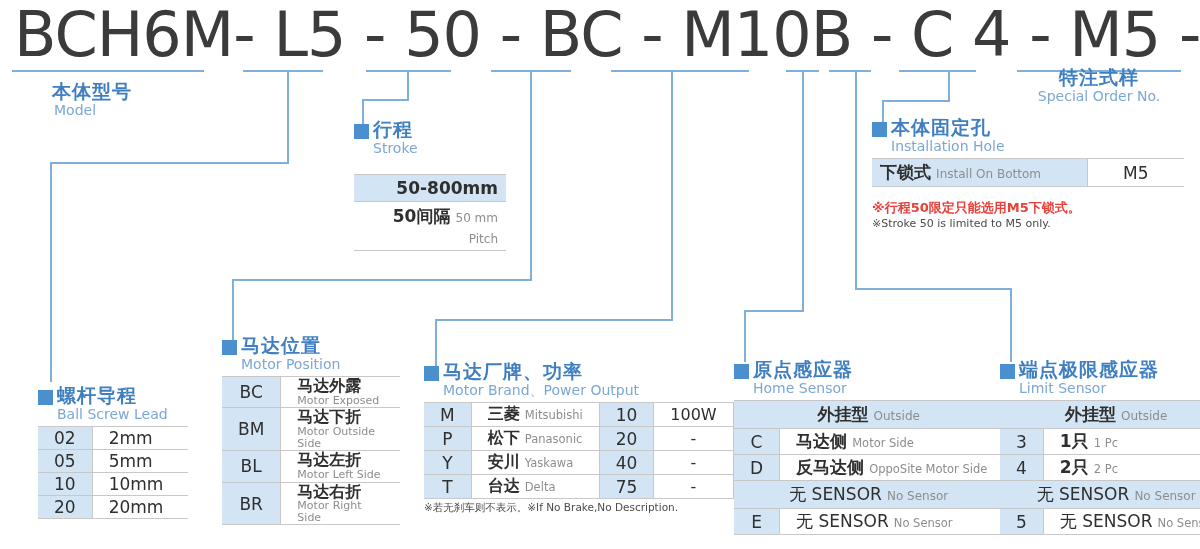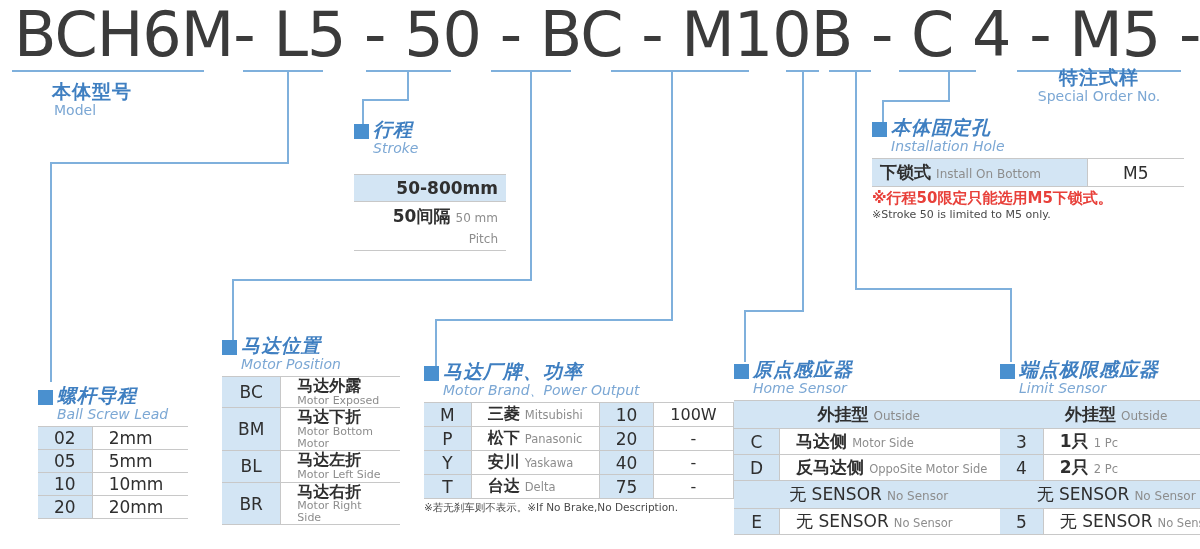--- a/index.html
+++ b/index.html
@@ -25,21 +25,21 @@
   
   .uline { position:absolute; height:0; border-top:2px solid #7fb0dc; }
 
   
   .conn { position:absolute; }
   .conn .h { position:absolute; height:0; border-top:2px solid #7fb0dc; }
   .conn .v { position:absolute; width:0; border-left:2px solid #7fb0dc; }
 
   
   .section { position:absolute; }
-  .sec-head { display:flex; align-items:flex-start;font-style:italic; }
+  .sec-head { display:flex; align-items:flex-start; }
   .sq {
     width:15px; height:15px; background:#4a90cf; flex:none;
     margin-top:4px; margin-right:4px;
   }
   .sec-title-wrap { line-height:1; }
   .sec-cn {
     font-size:19px; font-weight:700; color:#3f7fc1; letter-spacing:1px;
     white-space:nowrap;
     font-family:"DejaVu Sans","Liberation Sans",sans-serif;
   }
@@ -61,21 +61,21 @@
     background:#d3e5f4; text-align:center; font-size:17px; color:#2f2f2f;
     font-weight:400;
   }
   .desc-cell { background:#ffffff; }
   .hl-cell { background:#d3e5f4; }
   .cn { font-size:16px; font-weight:700; color:#2f2f2f; }
   .cn-n { font-size:16px; font-weight:400; color:#2f2f2f; }
   .en { font-size:11px; color:#8d8d8d; font-weight:400; }
   .en-d { font-size:11.5px; color:#8d8d8d; }
   .note-red {
-    font-size:15px; color:#e8403a; font-weight:700; margin-top:2px;
+    font-size:13px; color:#e8403a; font-weight:700; margin-top:12px;
     font-family:"DejaVu Sans","Liberation Sans",sans-serif;
   }
   .note-gray {
     font-size:11px; color:#4a4a4a; margin-top:0px;
     font-family:"DejaVu Sans","Liberation Sans",sans-serif;
   }
   .tbl-foot-note {
     font-size:10.5px; color:#4a4a4a; margin-top:2px;
     font-family:"DejaVu Sans","Liberation Sans",sans-serif;
   }
@@ -256,21 +256,21 @@
       <td class="code-cell" style="width:44px;">BC</td>
       <td class="desc-cell" style="border-left:1px solid #c8c8c8; line-height:1.05;">
         <div class="cn">马达外露</div>
         <div class="en">Motor Exposed</div>
       </td>
     </tr>
     <tr>
       <td class="code-cell">BM</td>
       <td class="desc-cell" style="border-left:1px solid #c8c8c8; line-height:1.05;">
         <div class="cn">马达下折</div>
-        <div class="en">Motor Bottom Motor</div>
+        <div class="en">Motor Outside Side</div>
       </td>
     </tr>
     <tr>
       <td class="code-cell">BL</td>
       <td class="desc-cell" style="border-left:1px solid #c8c8c8; line-height:1.05;">
         <div class="cn">马达左折</div>
         <div class="en">Motor Left Side</div>
       </td>
     </tr>
     <tr>

